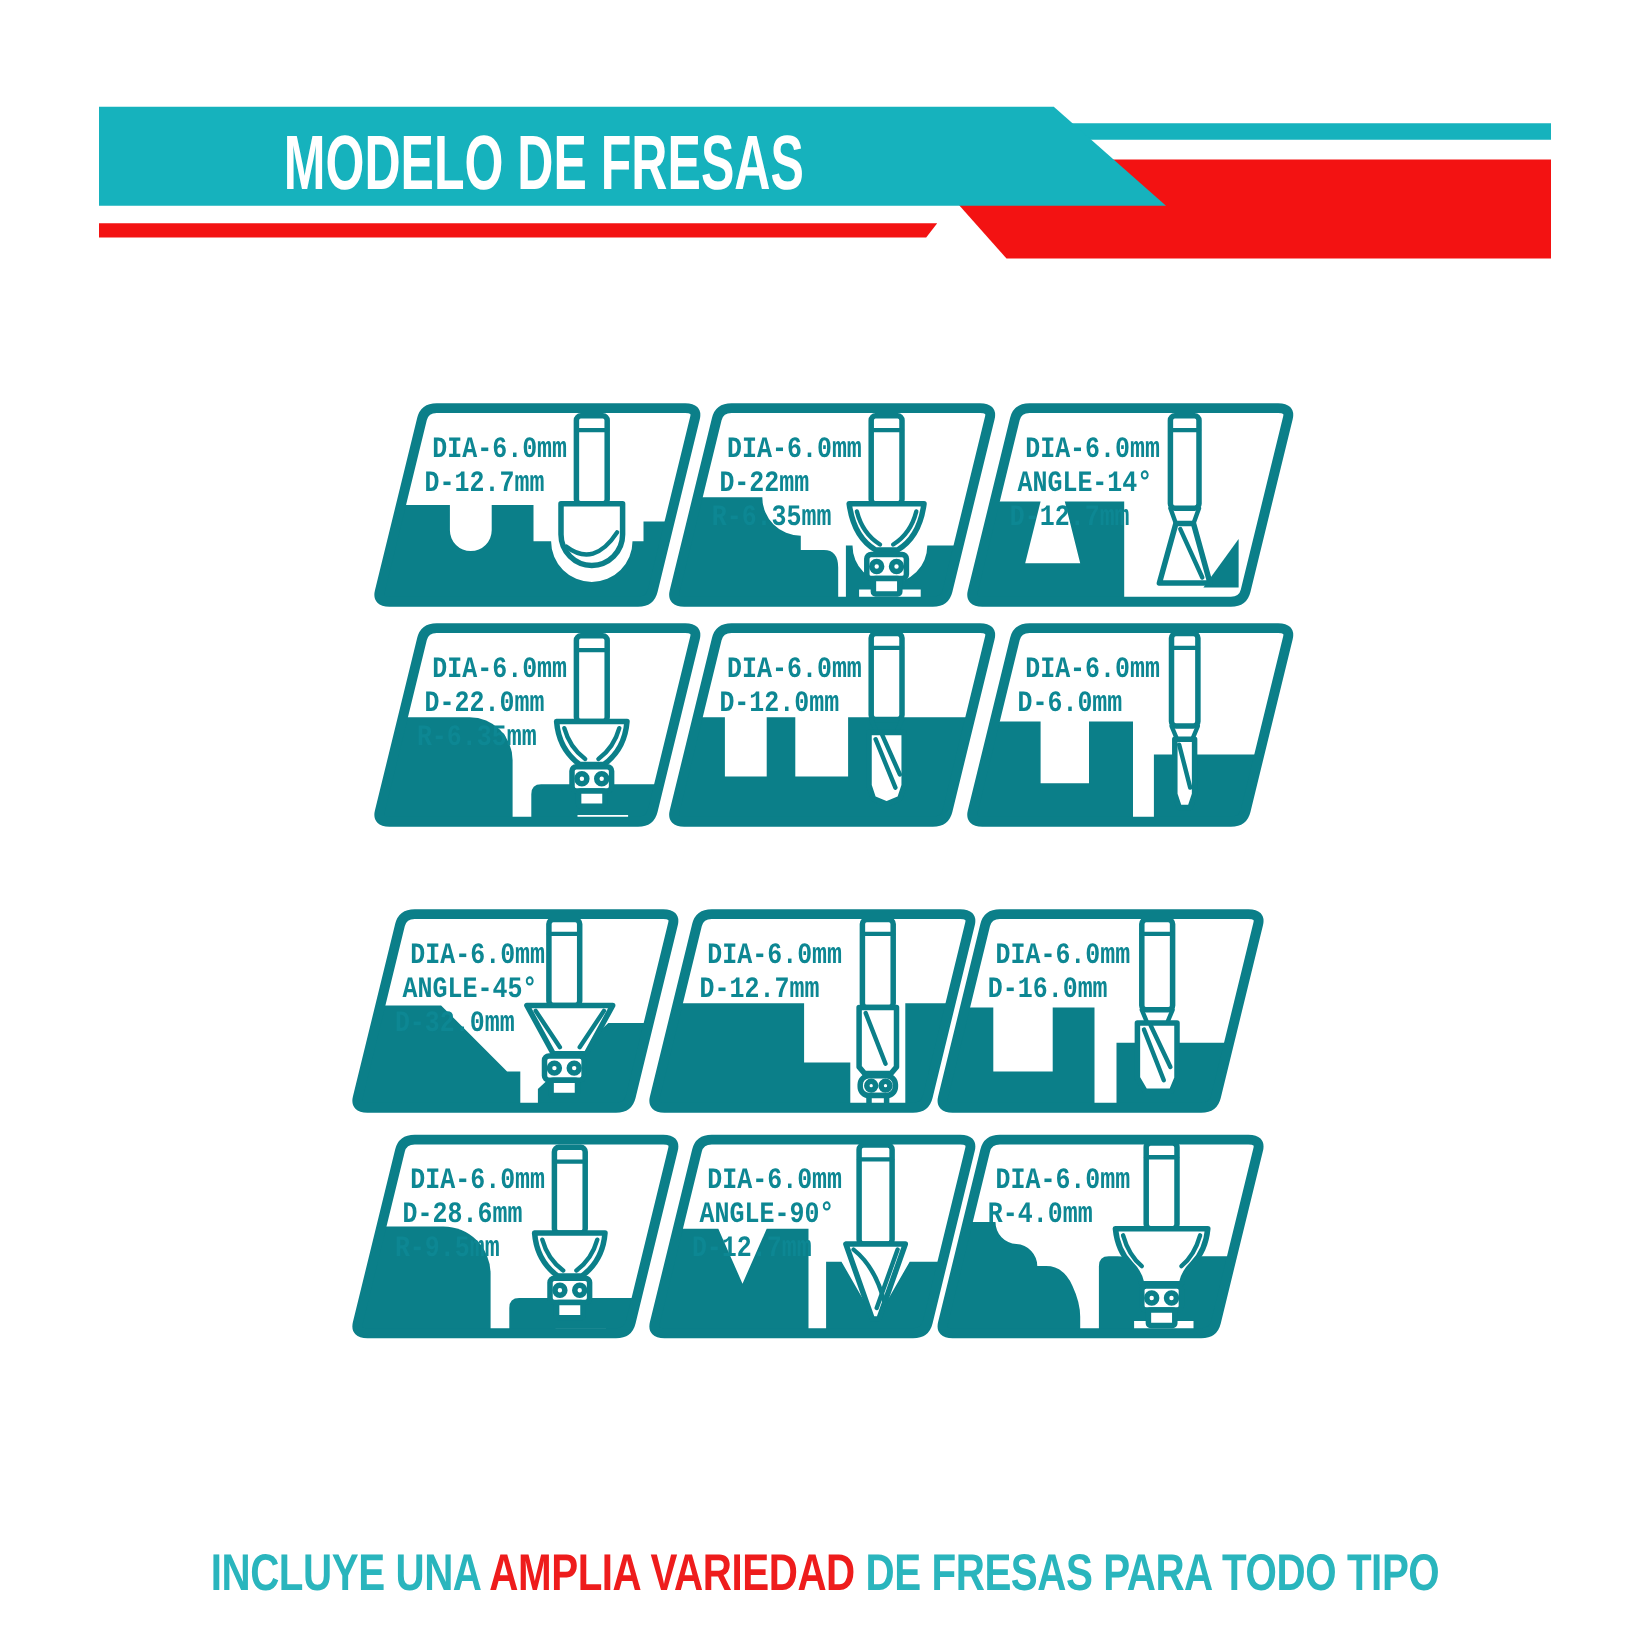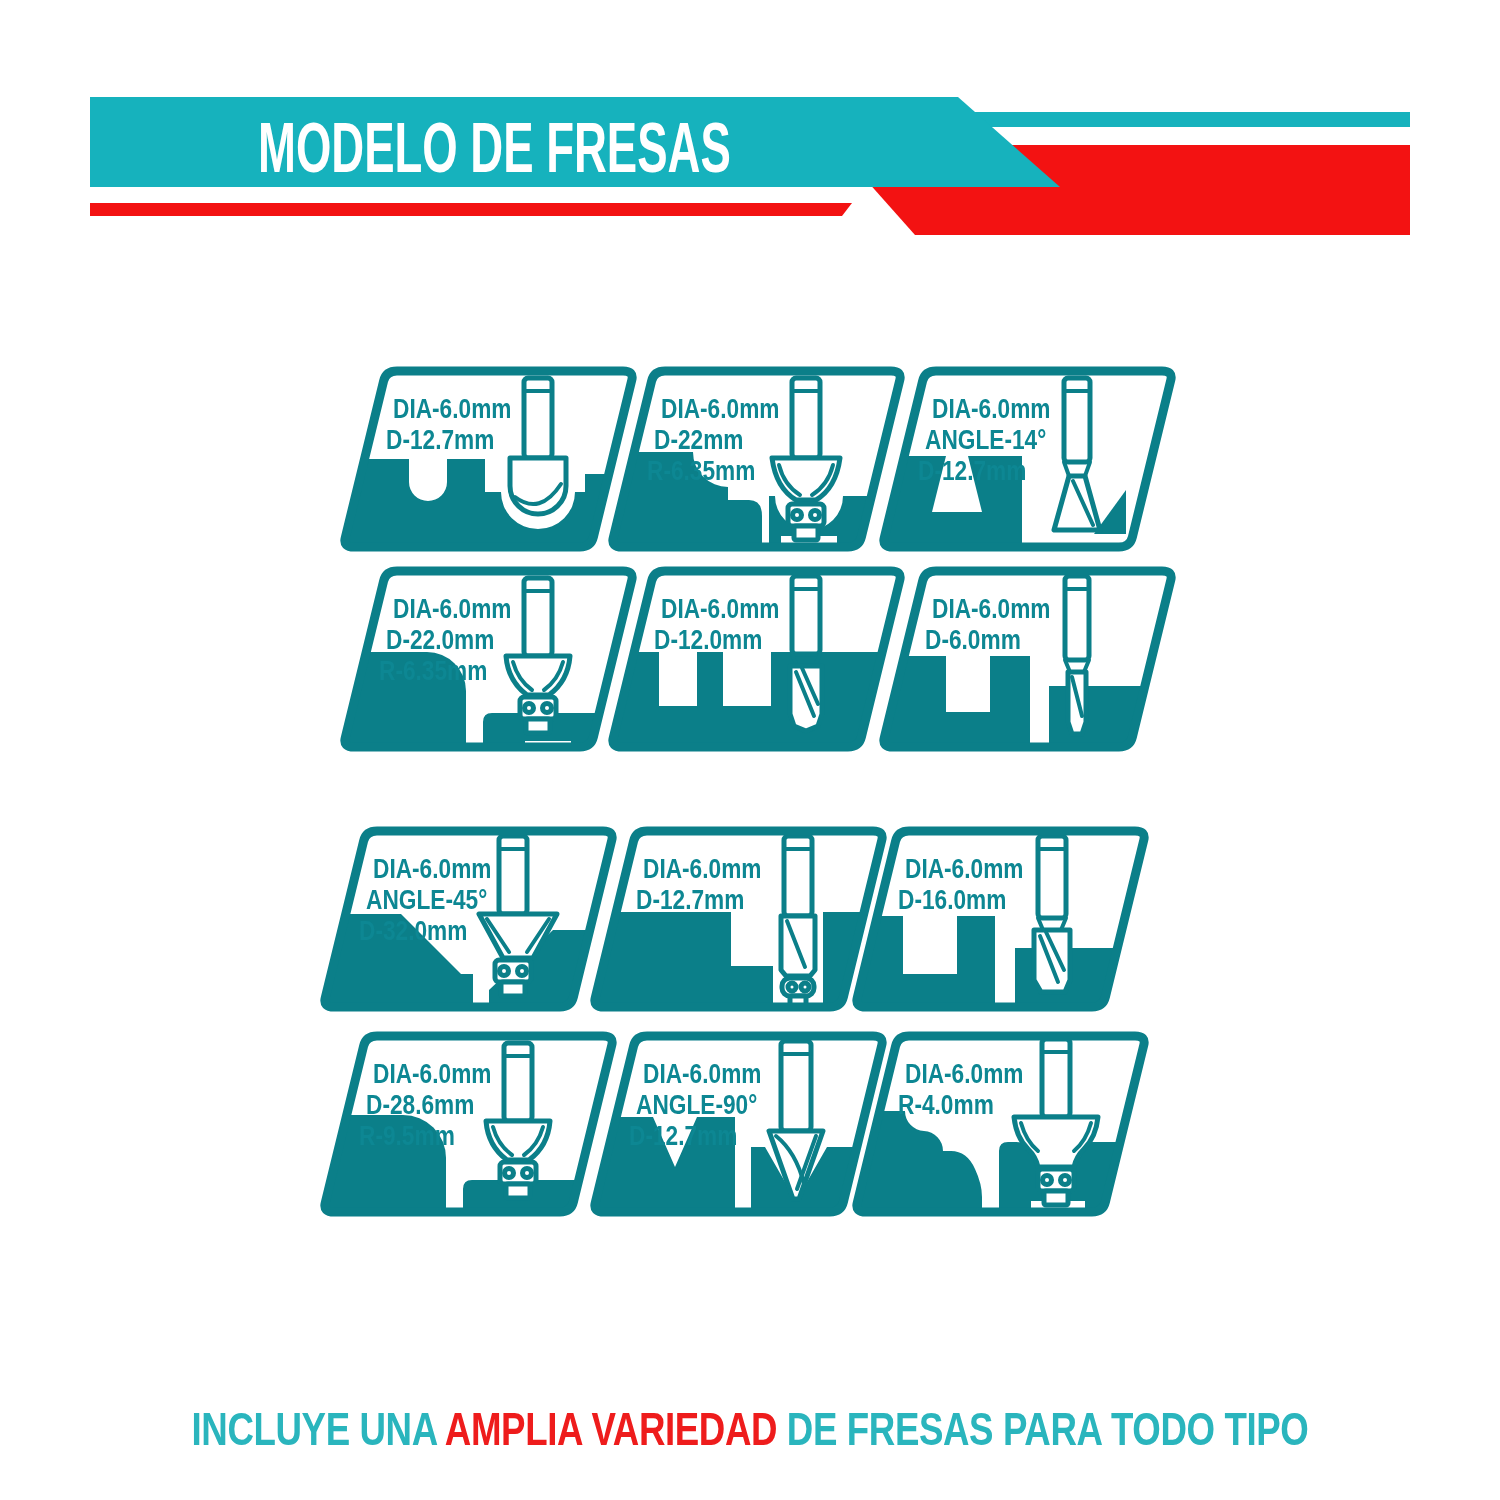--- a/index.html
+++ b/index.html
@@ -24,20 +24,21 @@
   .tile svg{position:absolute;left:0;top:0;overflow:visible;}
   .t-fill{fill:#ffffff;}
   .band{fill:var(--tile-teal);}
   .t-outline{fill:none;stroke:var(--tile-teal);stroke-width:9;stroke-linejoin:round;}
   .bit{fill:#ffffff;stroke:var(--tile-teal);stroke-width:5;stroke-linejoin:round;}
   .bitline{fill:none;stroke:var(--tile-teal);stroke-width:4;stroke-linecap:round;}
   .tile-text{
     position:absolute;left:60px;top:30px;
     font-size:27px;line-height:31px;font-weight:bold;color:var(--spec-teal);
     white-space:nowrap;
+    font-family:Liberation Mono, monospace;
   }
   .tile-text span{display:block;transform:scaleX(0.84);transform-origin:left center;}
   .tile-text span:nth-child(2){margin-left:-7px;}
   .tile-text span:nth-child(3){margin-left:-14px;}
   .caption{
     position:absolute;left:0;top:1294px;width:1500px;
     text-align:center;font-weight:bold;font-size:47px;line-height:54px;
     letter-spacing:-0.5px;transform:scaleX(0.78);transform-origin:center top;
     white-space:pre;
   }

